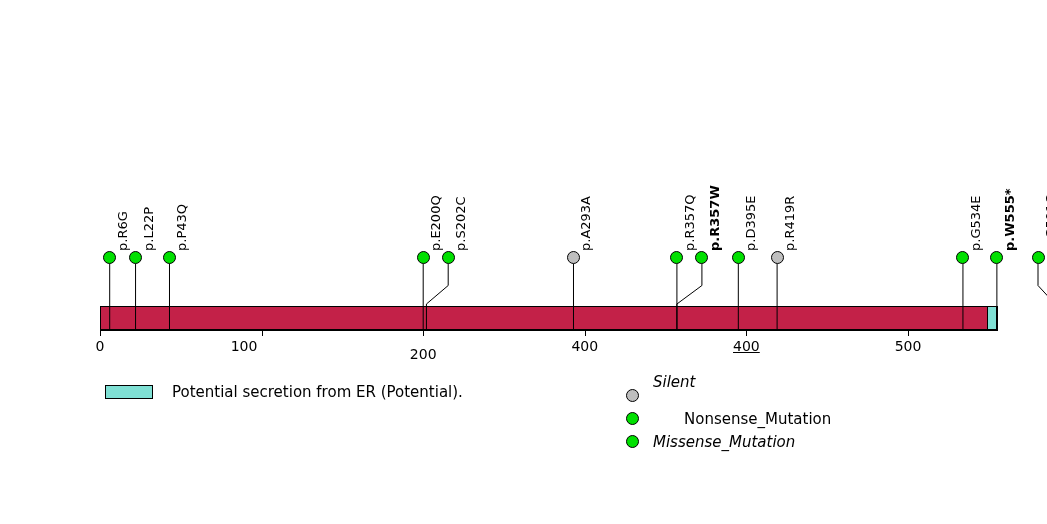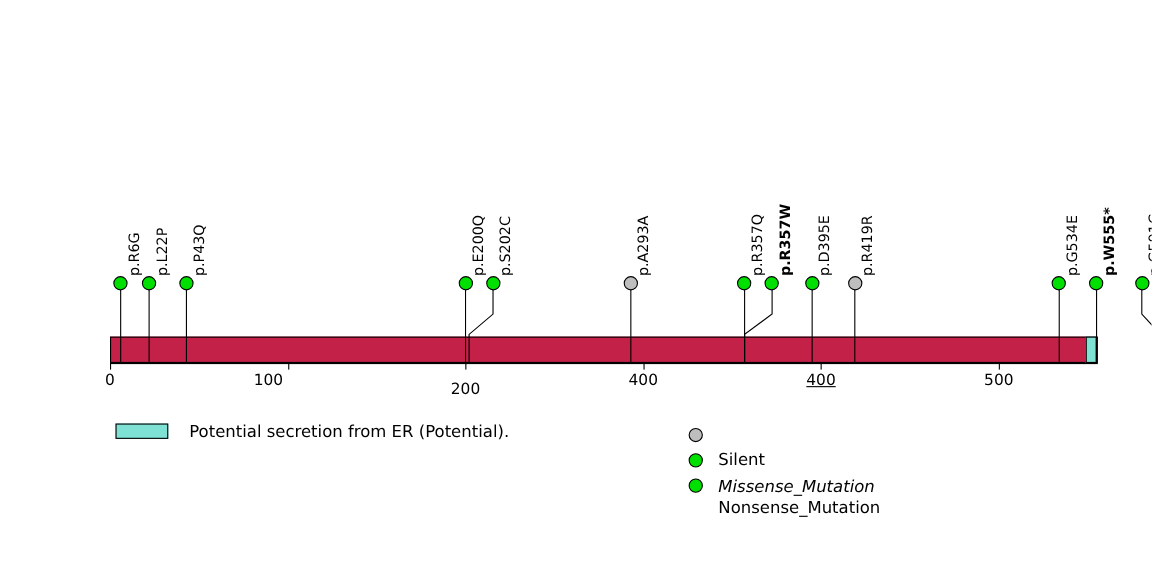--- a/index.html
+++ b/index.html
@@ -139,20 +139,20 @@
       <div class="lolli-head" title="p.W555* — Nonsense_Mutation" style="left: 990.38px; top: 250.5px; background: rgb(0, 224, 0);"></div>
       <div class="lolli-label bold" style="left: 1001.88px; top: 251px;">p.W555*</div>
       <div class="lolli-head" title="p.G591C — Missense_Mutation" style="left: 1031.5px; top: 250.5px; background: rgb(0, 224, 0);"></div>
       <div class="lolli-label" style="left: 1043px; top: 251px;">p.G591C</div>
     </div>
 
   <div id="legend-layer">
       <div class="legend-swatch-rect" style="left: 105px; top: 385px; background: rgb(127, 224, 212);"></div>
       <div class="legend-text" style="left: 172px; top: 383px;">Potential secretion from ER (Potential).</div>
       <div class="legend-dot" style="left: 626px; top: 389px; background: rgb(190, 190, 190);"></div>
-      <div class="legend-text" style="left: 653px; top: 409px;">Silent</div>
+      <div class="legend-text" style="left: 653px; top: 373px; font-style: italic;">Silent</div>
       <div class="legend-dot" style="left: 626px; top: 412px; background: rgb(0, 224, 0);"></div>
-      <div class="legend-text" style="left: 653px; top: 410px; margin-top: 42px;">Nonsense_Mutation</div>
+      <div class="legend-text" style="left: 684px; top: 410px;">Nonsense_Mutation</div>
       <div class="legend-dot" style="left: 626px; top: 435px; background: rgb(0, 224, 0);"></div>
       <div class="legend-text" style="left: 653px; top: 433px; font-style: italic;">Missense_Mutation</div>
     </div>
 
 </div>
 
 </body></html>

